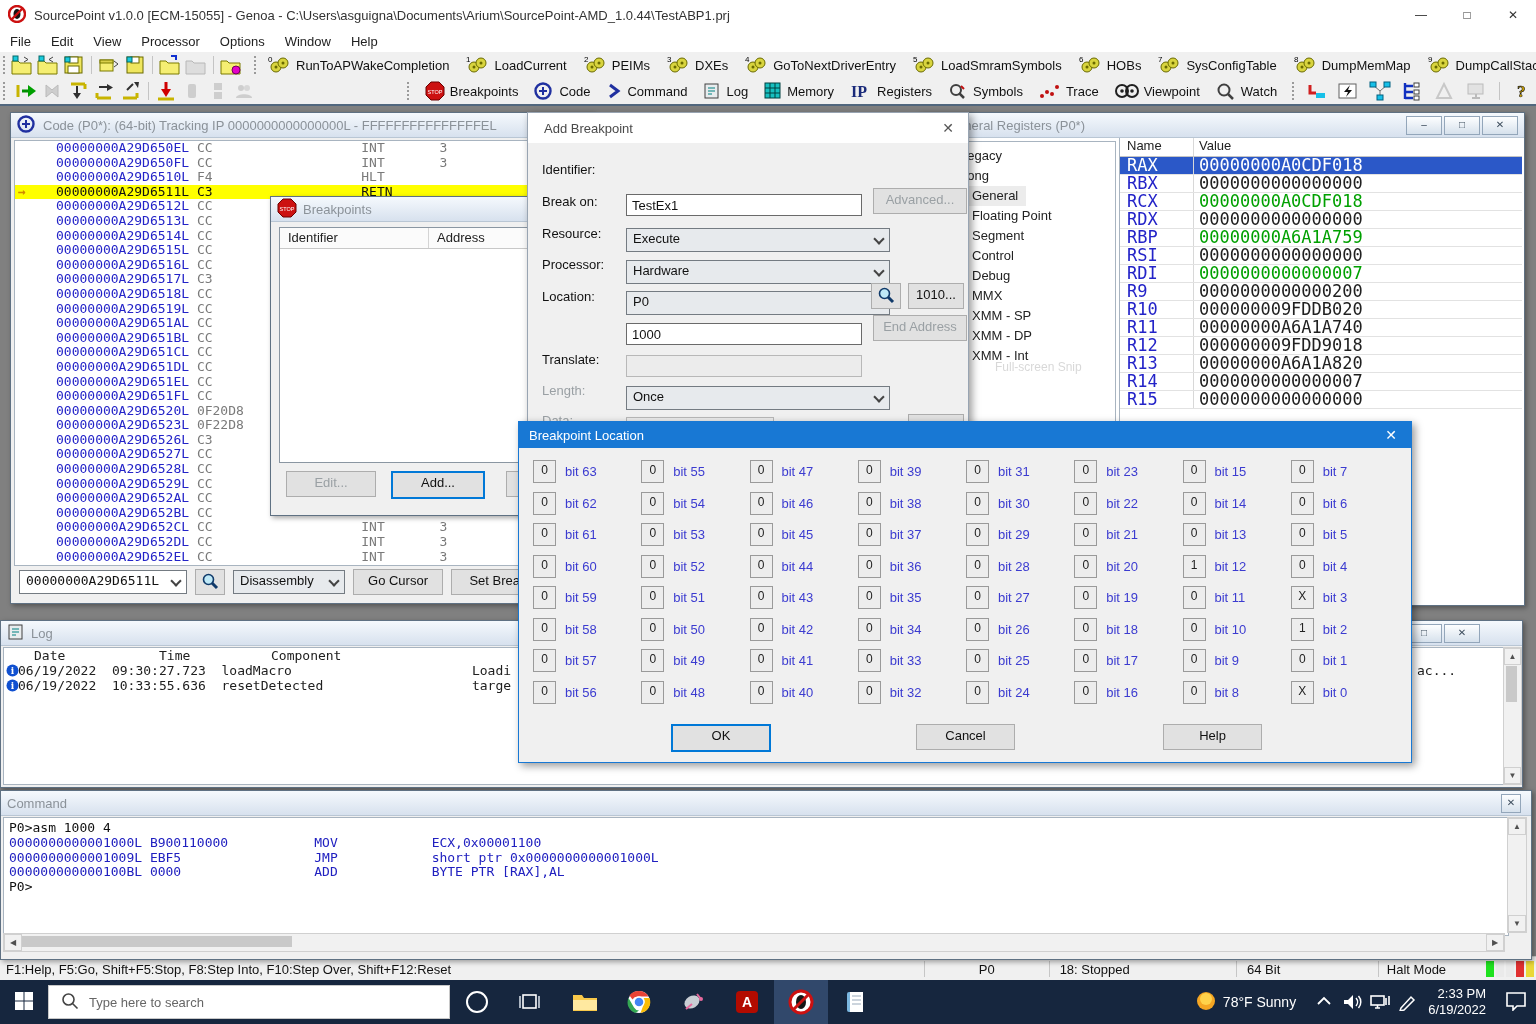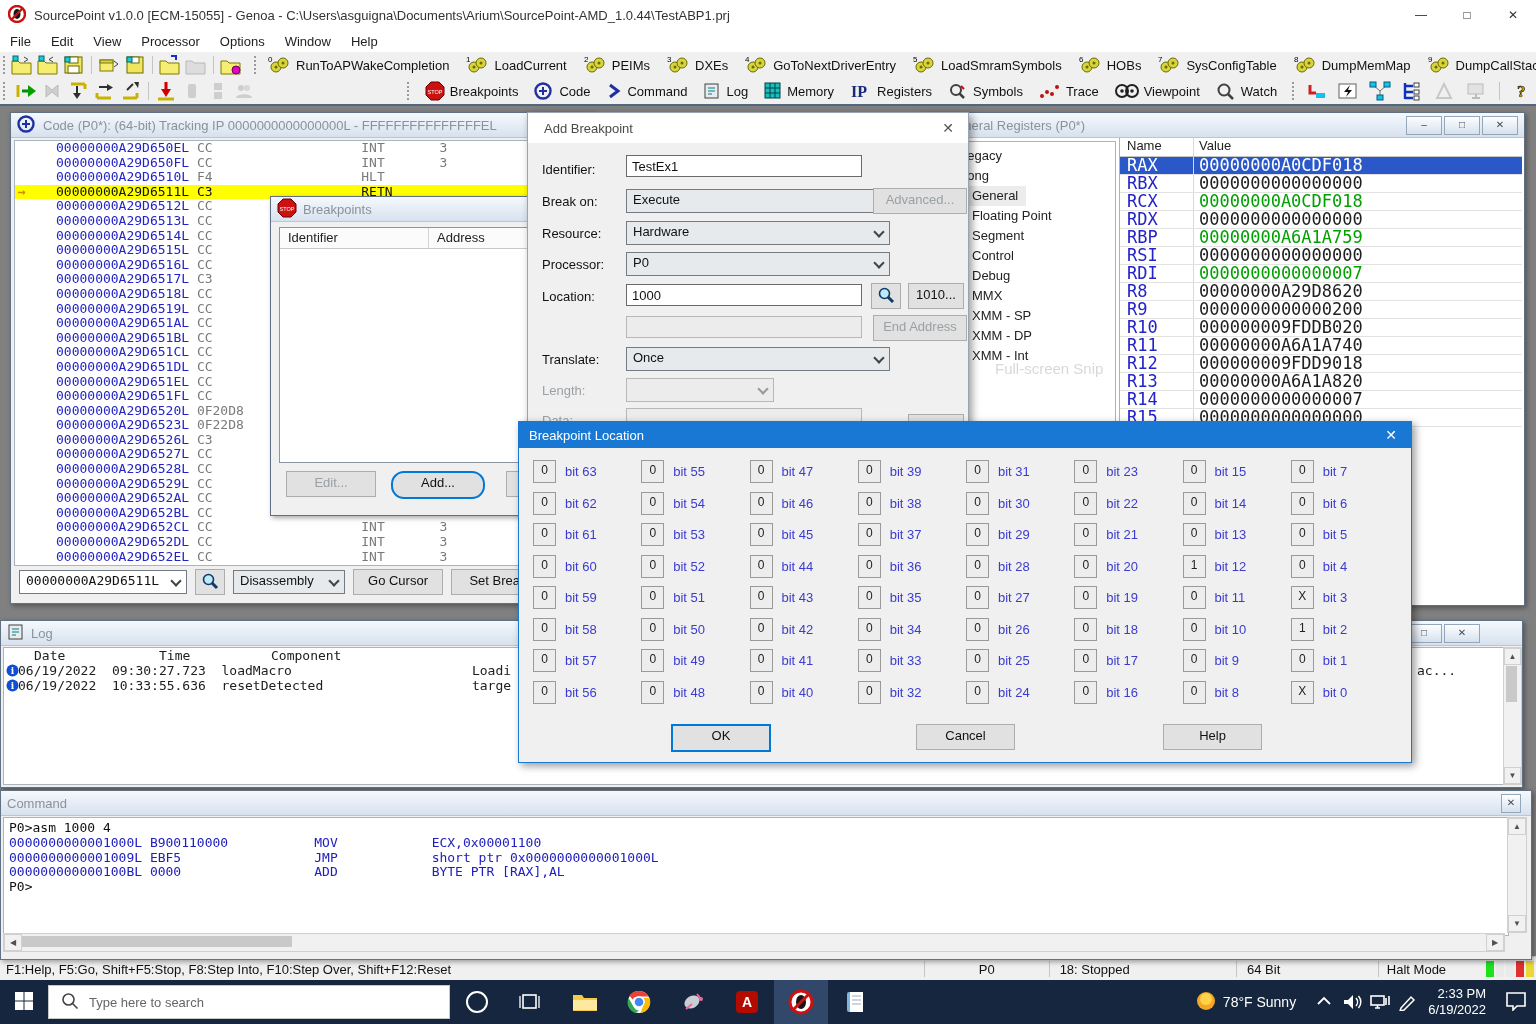--- a/index.html
+++ b/index.html
@@ -58,29 +58,29 @@
   .tree-item.sel{background:#ececec;width:max-content;padding-right:8px;}
   #reg-list{position:absolute;left:200px;top:25px;width:402px;height:455px;background:#fff;border-left:1px solid #a8b4c0;}
   #reg-head{display:flex;height:18px;border-bottom:1px solid #c4c4c4;color:#222;}
   #reg-head .c1{width:66px;padding-left:7px;border-right:1px solid #d8d8d8;}
   #reg-head .c2{padding-left:5px;}
   .reg-row{display:flex;height:17px;line-height:17px;border-bottom:1px solid #e2e2e2;font-size:17px;}
   .reg-row .n{width:66px;padding-left:7px;color:#2323c8;border-right:1px solid #d8d8d8;}
   .reg-row .v{padding-left:5px;color:#202020;}
   .reg-row.changed .v{color:#00a000;}
   .reg-row.sel{background:#2b58c8;} .reg-row.sel .n,.reg-row.sel .v{color:#fff;}
-  #watermark{left:995px;top:360px;color:rgba(190,190,190,.6);font-size:15px;z-index:4;}
+  #watermark{left:995px;top:360px;color:rgba(190,190,190,.6);font-size:12px;z-index:4;}
   
   .dlg{position:absolute;background:#f0f0f0;border:1px solid #98a4b2;box-shadow:3px 3px 8px rgba(0,0,0,.4);}
   #abp-dlg{left:527px;top:112px;width:440px;height:330px;z-index:10;}
   .dlg-title{height:30px;background:#fff;display:flex;align-items:center;padding:0 0 0 16px;color:#4a4a4a;}
   .dlg-x{margin-left:auto;width:40px;text-align:center;color:#555;font-size:14px;}
   .fld-label{position:absolute;left:14px;height:22px;line-height:22px;color:#111;}
   .fld-label.dis{color:#9aa0a4;}
-  .fld{position:absolute;left:98px;width:236px;height:22px;}
+  .fld{position:absolute;left:98px;width:236px;height:22px;margin-top:39px;}
   input.tx{width:100%;height:100%;border:1px solid #6a6a6a;padding:0 5px;font:13px "Liberation Sans",sans-serif;box-sizing:border-box;background:#fff;color:#111;}
   input.tx:disabled{background:#ececec;border-color:#b8b8b8;}
   #bl-dlg{left:518px;top:421px;width:892px;height:340px;z-index:20;border:1px solid #1878d4;}
   #bl-title{height:26px;background:#1878d4;color:#fff;display:flex;align-items:center;padding-left:10px;}
   #bl-title .dlg-x{color:#fff;}
   #bl-grid{position:absolute;left:14px;top:34px;width:866px;height:254px;display:grid;
      grid-template-rows:repeat(8,31.5px);grid-auto-flow:column;grid-template-columns:repeat(8,1fr);}
   .bit-cell{display:flex;align-items:center;gap:9px;}
   .bit-btn{width:21px;height:21px;background:#ededed;border:1px solid #9a9a9a;text-align:center;line-height:19px;color:#222;font-size:12px;}
   .bit-label{color:#3b3bd0;}
@@ -637,24 +637,20 @@
           </div>
           <div class="reg-row">
             <span class="n">RSI</span>
             <span class="v">0000000000000000</span>
           </div>
           <div class="reg-row changed">
             <span class="n">RDI</span>
             <span class="v">0000000000000007</span>
           </div>
           <div class="reg-row">
-            <span class="n">R8</span>
-            <span class="v">00000000A29D8620</span>
-          </div>
-          <div class="reg-row">
             <span class="n">R9</span>
             <span class="v">0000000000000200</span>
           </div>
           <div class="reg-row">
             <span class="n">R10</span>
             <span class="v">000000009FDDB020</span>
           </div>
           <div class="reg-row">
             <span class="n">R11</span>
             <span class="v">00000000A6A1A740</span>
@@ -687,21 +683,21 @@
           </svg></span>
       <span>Breakpoints</span>
     </div>
     <div id="bp-list">
       <div class="lv-header">
         <div style="width:140px;">Identifier</div>
         <div style="flex:1;">Address</div>
       </div>
     </div>
     <span class="btn dis abs" style="left:15px;top:274px;width:88px;">Edit...</span>
-    <span class="btn def abs" style="left:120px;top:274px;width:90px;border-radius:13px;">Add...</span>
+    <span class="btn def abs" style="left:120px;top:274px;width:90px;">Add...</span>
     <span class="btn abs" style="left:235px;top:274px;width:85px;"></span>
   </div>
 
   <div id="log-win" class="win" style="z-index:2;">
     <div class="win-title">
       <span id="log-win-icon"><svg width="18" height="18" viewBox="0 0 18 18" xmlns="http://www.w3.org/2000/svg">
             <rect x="2" y="2" width="13" height="14" fill="#e8ecee" stroke="#404040"></rect>
             <path d="M5 6 h7 M5 9 h7 M5 12 h4" stroke="#008080"></path>
           </svg></span>
       <span>Log</span>

